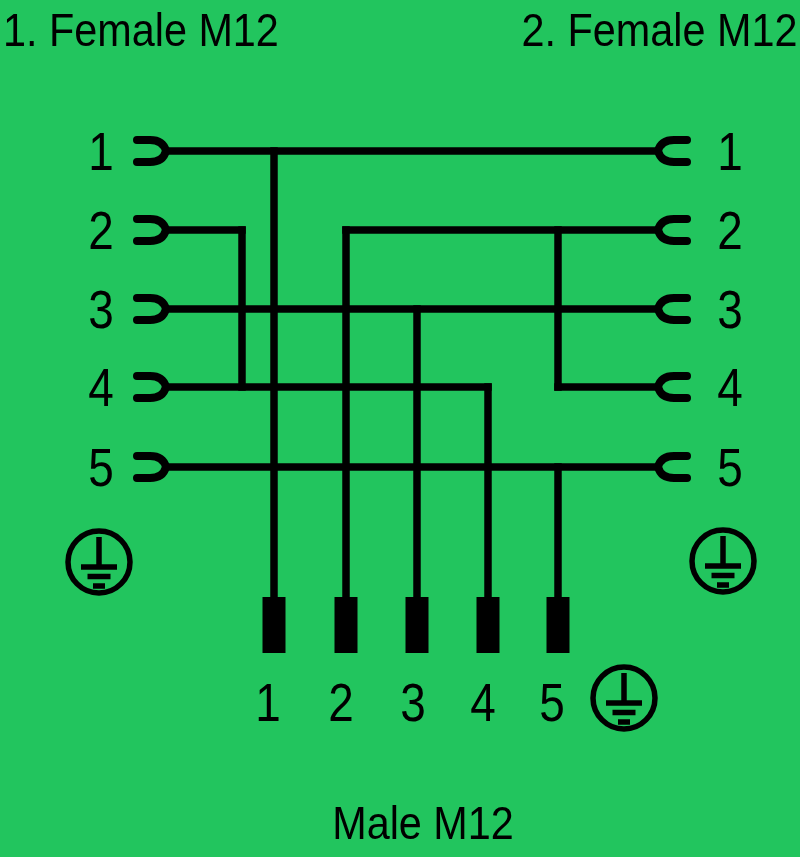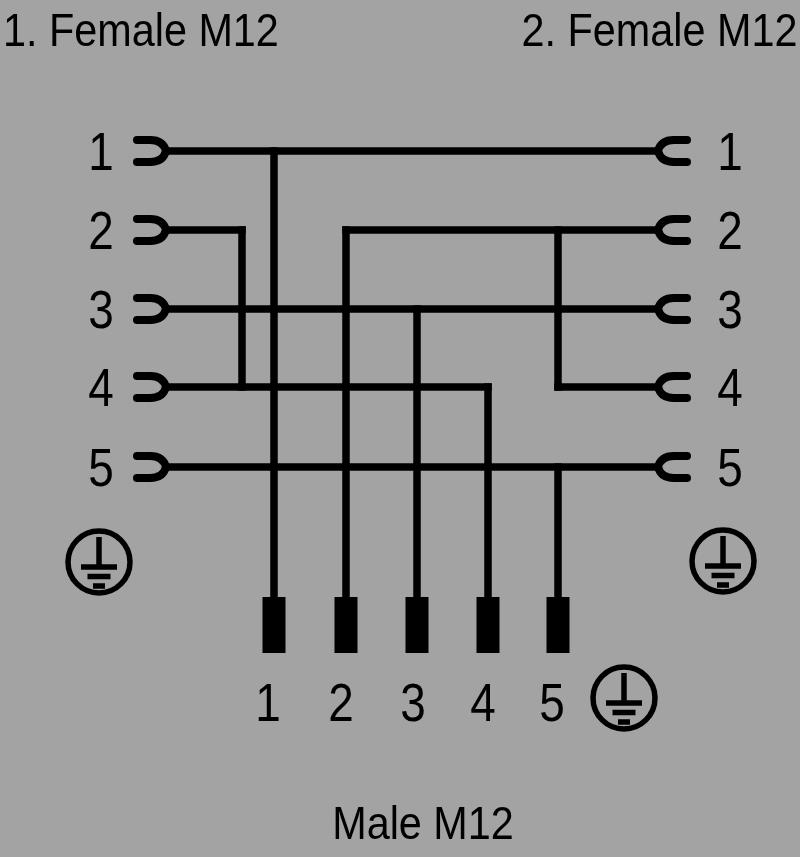--- a/index.html
+++ b/index.html
@@ -1,16 +1,16 @@
 <!DOCTYPE html>
 <html><head>
 <meta charset="utf-8">
 <style>
   html,body{margin:0;padding:0;background:#fff;}
-  .page{position:relative;width:800px;height:857px;background:#a3a3a3;overflow:hidden;
+  .page{position:relative;width:800px;height:857px;background:#22c55e;overflow:hidden;
         font-family:"Liberation Sans",sans-serif;color:#000;}
   .title{position:absolute;font:400 47px/52px "Liberation Sans",sans-serif;white-space:nowrap;
          transform:scaleX(0.88);}
   .title-left{left:3px;top:4px;transform-origin:0 50%;}
   .title-right{right:3px;top:4px;transform-origin:100% 50%;}
   .title-bottom{left:23px;top:797px;width:800px;text-align:center;transform-origin:50% 50%;}
   .num{position:absolute;width:56px;text-align:center;white-space:nowrap;
        font:400 54px/54px "Liberation Sans",sans-serif;transform:scaleX(0.85);transform-origin:50% 50%;}
   svg.diagram{position:absolute;left:0;top:0;}
 </style>

